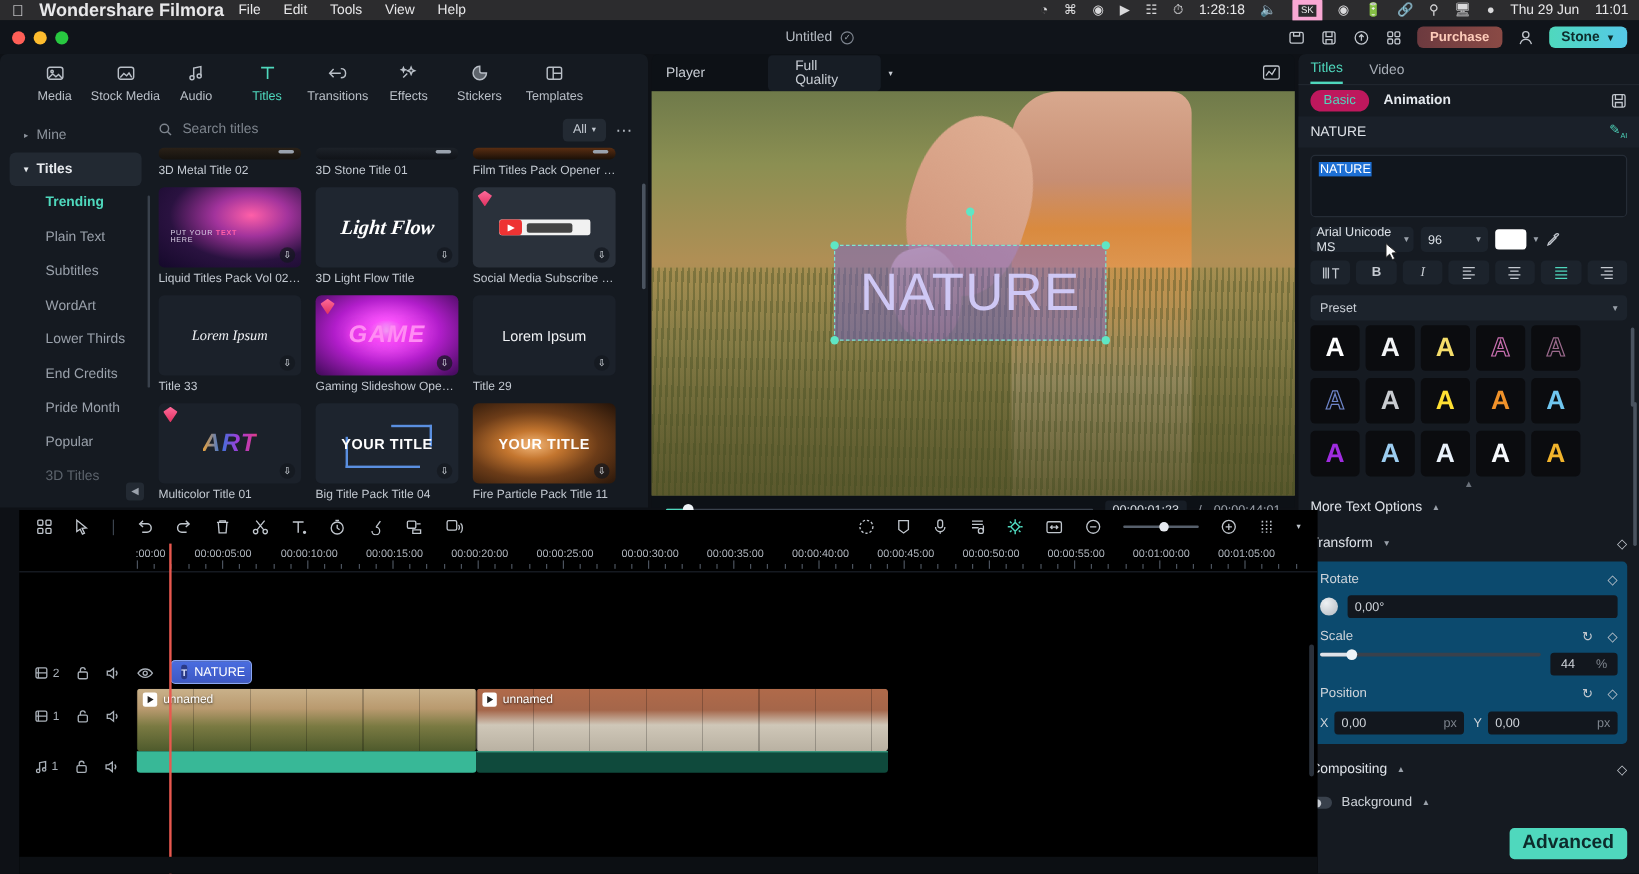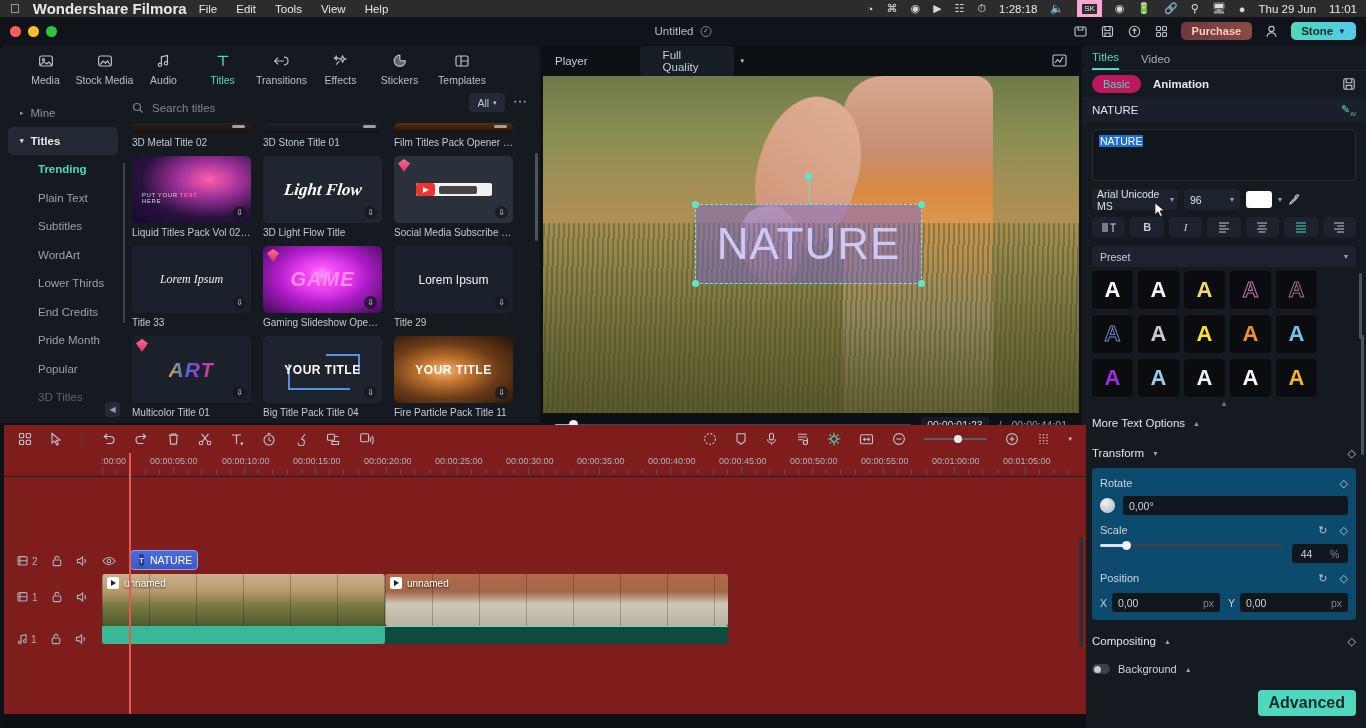--- a/index.html
+++ b/index.html
@@ -85,21 +85,21 @@
   .navitem.active { color: #4fd8bd; font-weight: bold; }
   .navitem.dim { color: #5d646d; }
   .collapse-btn {
     position: absolute; right: 6px; bottom: 6px; width: 15px; height: 15px;
     background: #232a33; border-radius: 3px; color: #9aa1ab;
     display: flex; align-items: center; justify-content: center; font-size: 8px;
   }
   .navscroll { position: absolute; right: 1px; top: 70px; width: 2px; height: 160px; background: #39414c; border-radius: 2px; }
 
   .gridcol { flex: 1; position: relative; }
-  .searchrow { height: 30px; display: flex; padding: 0 12px 0 6px; gap: 8px; }
+  .searchrow { height: 30px; display: flex; align-items: center; padding: 0 12px 0 6px; gap: 8px; }
   .searchbox { flex: 1; display: flex; align-items: center; gap: 8px; color: #7e858e; font-size: 11.5px; }
   .filter-all {
     width: 36px; height: 19px; background: #232a33; border-radius: 4px;
     display: flex; align-items: center; justify-content: center; gap: 4px;
     font-size: 10.5px; color: #c3c9d1;
   }
   .dots { color: #b0b6be; font-size: 14px; letter-spacing: 1px; }
 
   .thumbgrid {
     position: absolute; top: 30px; left: 6px; right: 8px; bottom: 0;
@@ -292,21 +292,21 @@
     display: flex; align-items: center; justify-content: space-between; padding: 0 6px; font-size: 10.5px; color: #cfd4da; }
   .xybox .u { color: #7e858e; }
   .toggle { width: 18px; height: 10px; background: #39414c; border-radius: 6px; position: relative; }
   .toggle i { position: absolute; left: 1.5px; top: 1.5px; width: 7px; height: 7px; border-radius: 50%; background: #c5cad1; }
   .bgrow { display: flex; align-items: center; gap: 8px; height: 26px; font-size: 11px; color: #cfd4da; }
   .adv { position: absolute; right: 10px; bottom: 12px; background: #4fd8bd; color: #0d2b2b;
     font-size: 16px; font-weight: bold; padding: 4px 11px; border-radius: 4px; border: none; }
   .rp-scroll { position: absolute; right: 2px; top: 290px; width: 3px; height: 120px; background: #4a535f; border-radius: 2px; }
 
   
-  .timeline { position: absolute; top: 425px; left: 4px; width: 1082px; height: 303px; background: #7f1d1d; }
+  .timeline { position: absolute; top: 425px; left: 16px; width: 1082px; height: 303px; background: #000000; }
   .tlbar { height: 28px; display: flex; align-items: center; padding: 0 14px; gap: 18px; color: #c0c6cd; }
   .tlbar .sep { width: 1px; height: 13px; background: #3b434e; }
   .tlbar .right { margin-left: auto; display: flex; align-items: center; gap: 18px; }
   .zoomtrack { width: 63px; height: 2px; background: #565f6b; border-radius: 2px; position: relative; }
   .zoomknob { position: absolute; left: 47%; top: -3px; width: 8px; height: 8px; border-radius: 50%; background: #e6eaef; }
 
   .ruler { position: absolute; top: 28px; left: 0; width: 1082px; height: 24px; border-bottom: 1px solid #1b2028; }
   .rlabels { position: absolute; top: 3px; left: 0; height: 12px; width: 1082px; }
   .rlabel { position: absolute; font-size: 9px; color: #aeb4bc; white-space: nowrap; }
   .ticks { position: absolute; bottom: 2px; left: 0; width: 1082px; height: 8px; }

